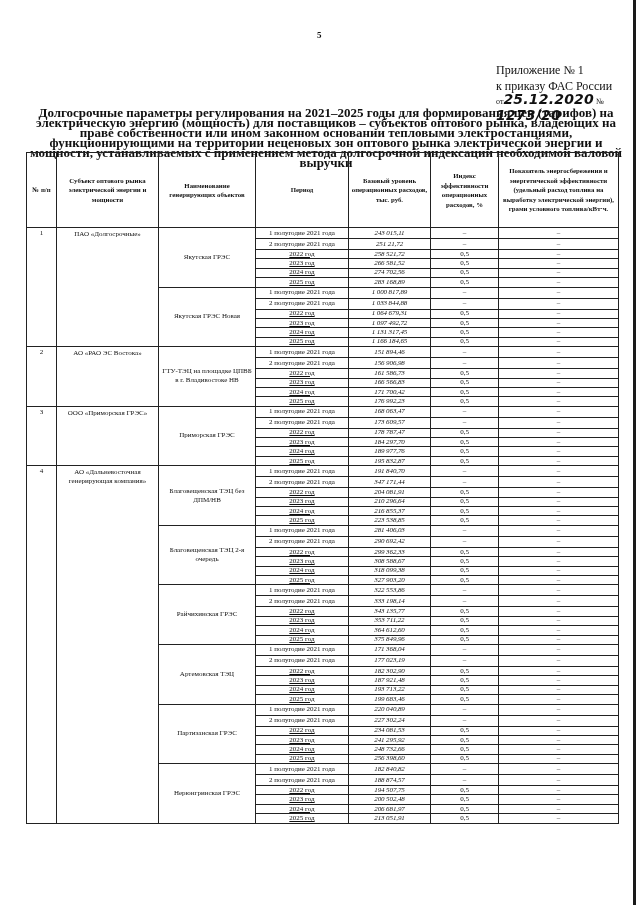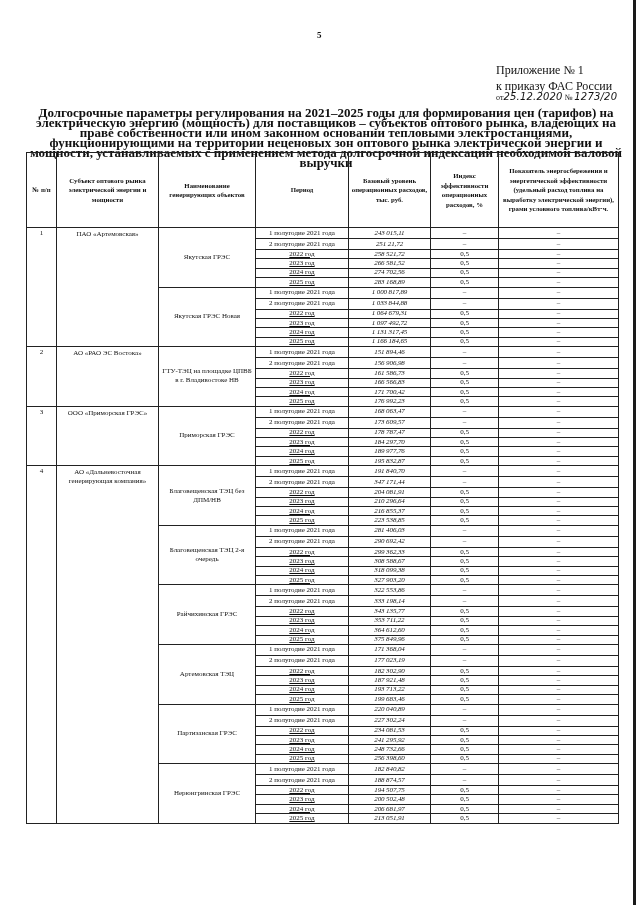--- a/index.html
+++ b/index.html
@@ -5,21 +5,21 @@
   html, body { margin: 0; padding: 0; }
   body {
     width: 640px; height: 905px; background: #ffffff; position: relative; overflow: hidden;
     font-family: "Liberation Serif", serif; color: #111;
   }
   .edge-bar { position: absolute; left: 633px; top: 0; width: 3px; height: 905px; background: #1a1a1a; }
   .page-num { position: absolute; left: 317px; top: 30px; font-size: 9px; font-weight: bold; }
   .appendix { position: absolute; left: 496px; top: 63px; font-size: 12px; }
   .order { position: absolute; left: 496px; top: 79px; font-size: 12px; }
   .order-date { position: absolute; left: 496px; top: 91px; font-size: 8px; }
-  .order-date .hw { font-family: "DejaVu Sans", sans-serif; font-style: italic; font-size: 10px; letter-spacing: 0.2px; }
+  .order-date .hw { font-family: "DejaVu Sans", sans-serif; font-style: italic; font-size: 14px; letter-spacing: 0.2px; font-weight: bold; }
   .title {
     position: absolute; left: 24px; top: 108px; width: 604px;
     font-size: 13px; font-weight: bold; line-height: 10px; text-align: center;
   }
   table.main {
     position: absolute; left: 26px; top: 152px; width: 592px;
     border-collapse: collapse; table-layout: fixed;
     font-size: 7px; line-height: 1;
   }
   table.main th, table.main td {
@@ -67,21 +67,21 @@
       <th>Наименование генерирующих объектов</th>
       <th>Период</th>
       <th>Базовый уровень операционных расходов, тыс. руб.</th>
       <th>Индекс эффективности операционных расходов, %</th>
       <th>Показатель энергосбережения и энергетической эффективности (удельный расход топлива на выработку электрической энергии), грами условного топлива/кВт·ч.</th>
     </tr>
   </thead>
   <tbody id="tbody">
       <tr class="r-half">
         <td class="top" rowspan="12">1</td>
-        <td class="top wrap" rowspan="12">ПАО «Артемовская»</td>
+        <td class="top wrap" rowspan="12">ПАО «Долгосрочные»</td>
         <td class="wrap" rowspan="6">Якутская ГРЭС</td>
         <td class="">1 полугодие 2021 года</td>
         <td class="num">243 015,11</td>
         <td>–</td>
         <td>–</td>
       </tr>
       <tr class="r-half">
         <td class="">2 полугодие 2021 года</td>
         <td class="num">251 21,72</td>
         <td>–</td>

